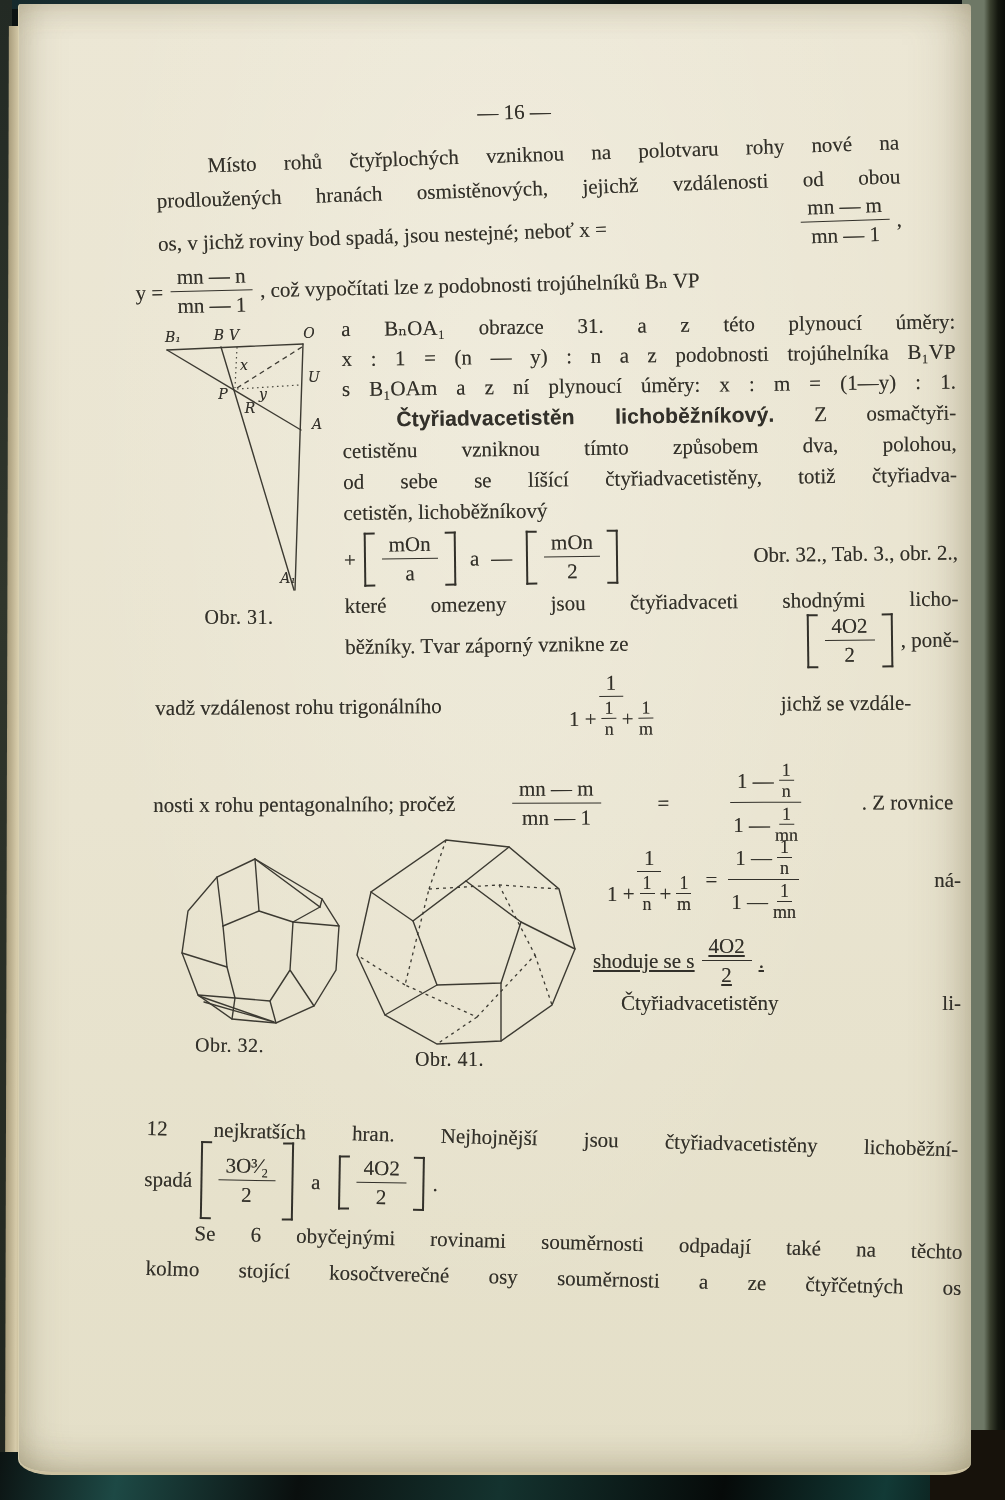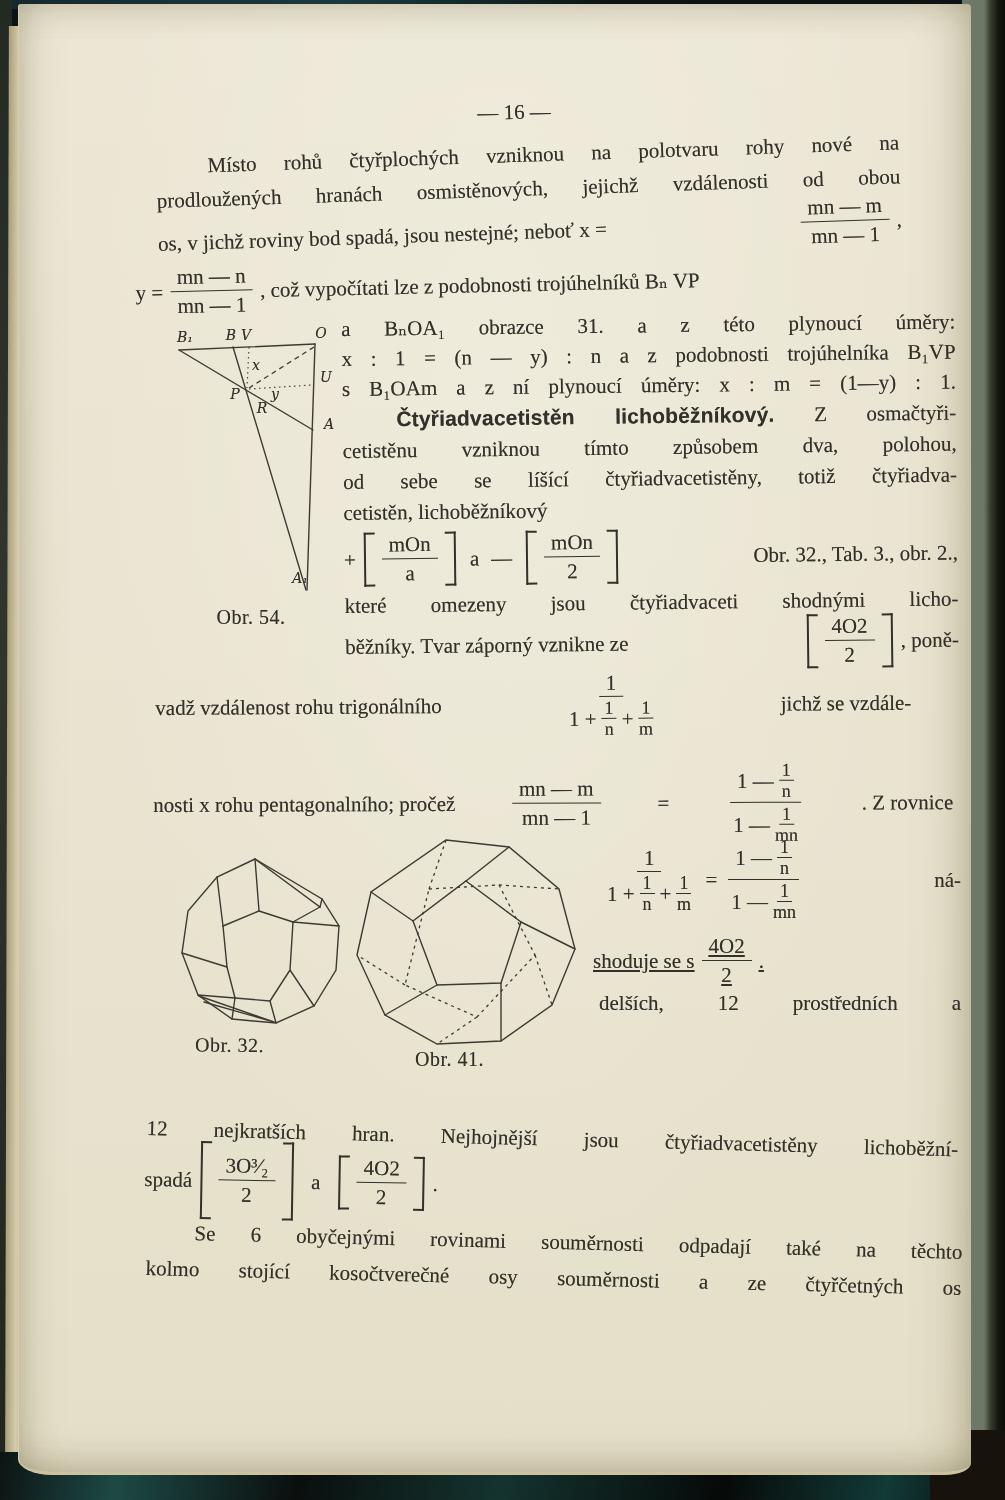--- a/index.html
+++ b/index.html
@@ -87,42 +87,42 @@
 
     <div class="tblock flexrow" style="left:116px;top:262px;width:792px;transform:rotate(-1.3deg);transform-origin:0 0;height:54px;">
       <span>y =</span>
       <span class="frac">
           <span class="fn">mn — n</span>
           <span class="fd">mn — 1</span>
         </span>
       <span>, což vypočítati lze z podobnosti trojúhelníků Bₙ VP</span>
     </div>
 
-    <div class="tblock" style="left:140px;top:320px;width:182px;height:312px;">
+    <div class="tblock" style="left:128px;top:320px;width:182px;height:312px;">
       <svg width="182" height="280" viewBox="0 0 182 280">
         <line class="sline" x1="20" y1="26" x2="156" y2="20"></line>
         <line class="sline" x1="156" y1="20" x2="148" y2="266"></line>
         <line class="sline" x1="20" y1="26" x2="154" y2="106"></line>
         <line class="sline" x1="74" y1="23" x2="147" y2="266"></line>
         <line class="dline" x1="155" y1="23" x2="90" y2="64"></line>
         <line class="dotline" x1="90" y1="23" x2="88" y2="64"></line>
         <line class="dotline" x1="90" y1="65" x2="153" y2="61"></line>
         <text class="figlabel" x="26" y="18" text-anchor="middle">B₁</text>
         <text class="figlabel" x="72" y="16" text-anchor="middle">B</text>
         <text class="figlabel" x="87" y="16" text-anchor="middle">V</text>
         <text class="figlabel" x="162" y="14" text-anchor="middle">O</text>
         <text class="figlabel" x="97" y="46" text-anchor="middle">x</text>
         <text class="figlabel" x="167" y="58" text-anchor="middle">U</text>
         <text class="figlabel" x="76" y="75" text-anchor="middle">P</text>
         <text class="figlabel" x="116" y="75" text-anchor="middle">y</text>
         <text class="figlabel" x="103" y="89" text-anchor="middle">R</text>
         <text class="figlabel" x="170" y="105" text-anchor="middle">A</text>
         <text class="figlabel" x="141" y="259" text-anchor="middle">A₁</text>
       </svg>
-      <div class="caption" style="position:absolute;left:40px;top:282px;width:104px;text-align:center;">Obr. 54.</div>
+      <div class="caption" style="position:absolute;left:40px;top:282px;width:104px;text-align:center;">Obr. 31.</div>
     </div>
 
     <div class="tblock" style="left:322px;top:310px;width:614px;transform:rotate(-0.7deg);transform-origin:0 0;">
       <div class="ln jline" style="height:30px;line-height:30px;">a BₙOA₁ obrazce 31. a z této plynoucí úměry:</div>
       <div class="ln jline" style="height:30px;line-height:30px;">x : 1 = (n — y) : n a z podobnosti trojúhelníka B₁VP</div>
       <div class="ln jline" style="height:30px;line-height:30px;">s B₁OAm a z ní plynoucí úměry: x : m = (1—y) : 1.</div>
       <div class="ln jline" style="height:32px;line-height:32px;text-indent:54px;">
         <span class="bold-sans">Čtyřiadvacetistěn lichoběžníkový.</span>
         <span>Z osmačtyři-</span>
       </div>
@@ -281,21 +281,21 @@
         <span style="margin-left:auto;">ná-</span>
       </div>
       <div class="flexrow" style="height:54px;text-decoration:underline;">
         <span>shoduje se s</span>
         <span class="frac">
             <span class="fn">4O2</span>
             <span class="fd">2</span>
           </span>
         <span>.</span>
       </div>
-      <div class="ln jline" style="height:31px;line-height:31px;text-indent:6px;">delších, 12 prostředních a</div>
+      <div class="ln jline" style="height:31px;line-height:31px;text-indent:28px;">Čtyřiadvacetistěny li-</div>
     </div>
 
     <div class="tblock ln jline" style="left:128px;top:1108px;width:812px;height:32px;line-height:32px;transform:rotate(1.5deg);transform-origin:0 0;">12 nejkratších hran. Nejhojnější jsou čtyřiadvacetistěny lichoběžní-</div>
 
     <div class="tblock flexrow" style="left:126px;top:1146px;height:58px;transform:rotate(1deg);transform-origin:0 0;">
       <span>spadá</span>
       <span class="bfrac">
           <span class="bk l"></span>
           <span class="frac" style="margin:12px 2px;justify-content:flex-end;">
             <span class="fn">3O³⁄₂</span>

